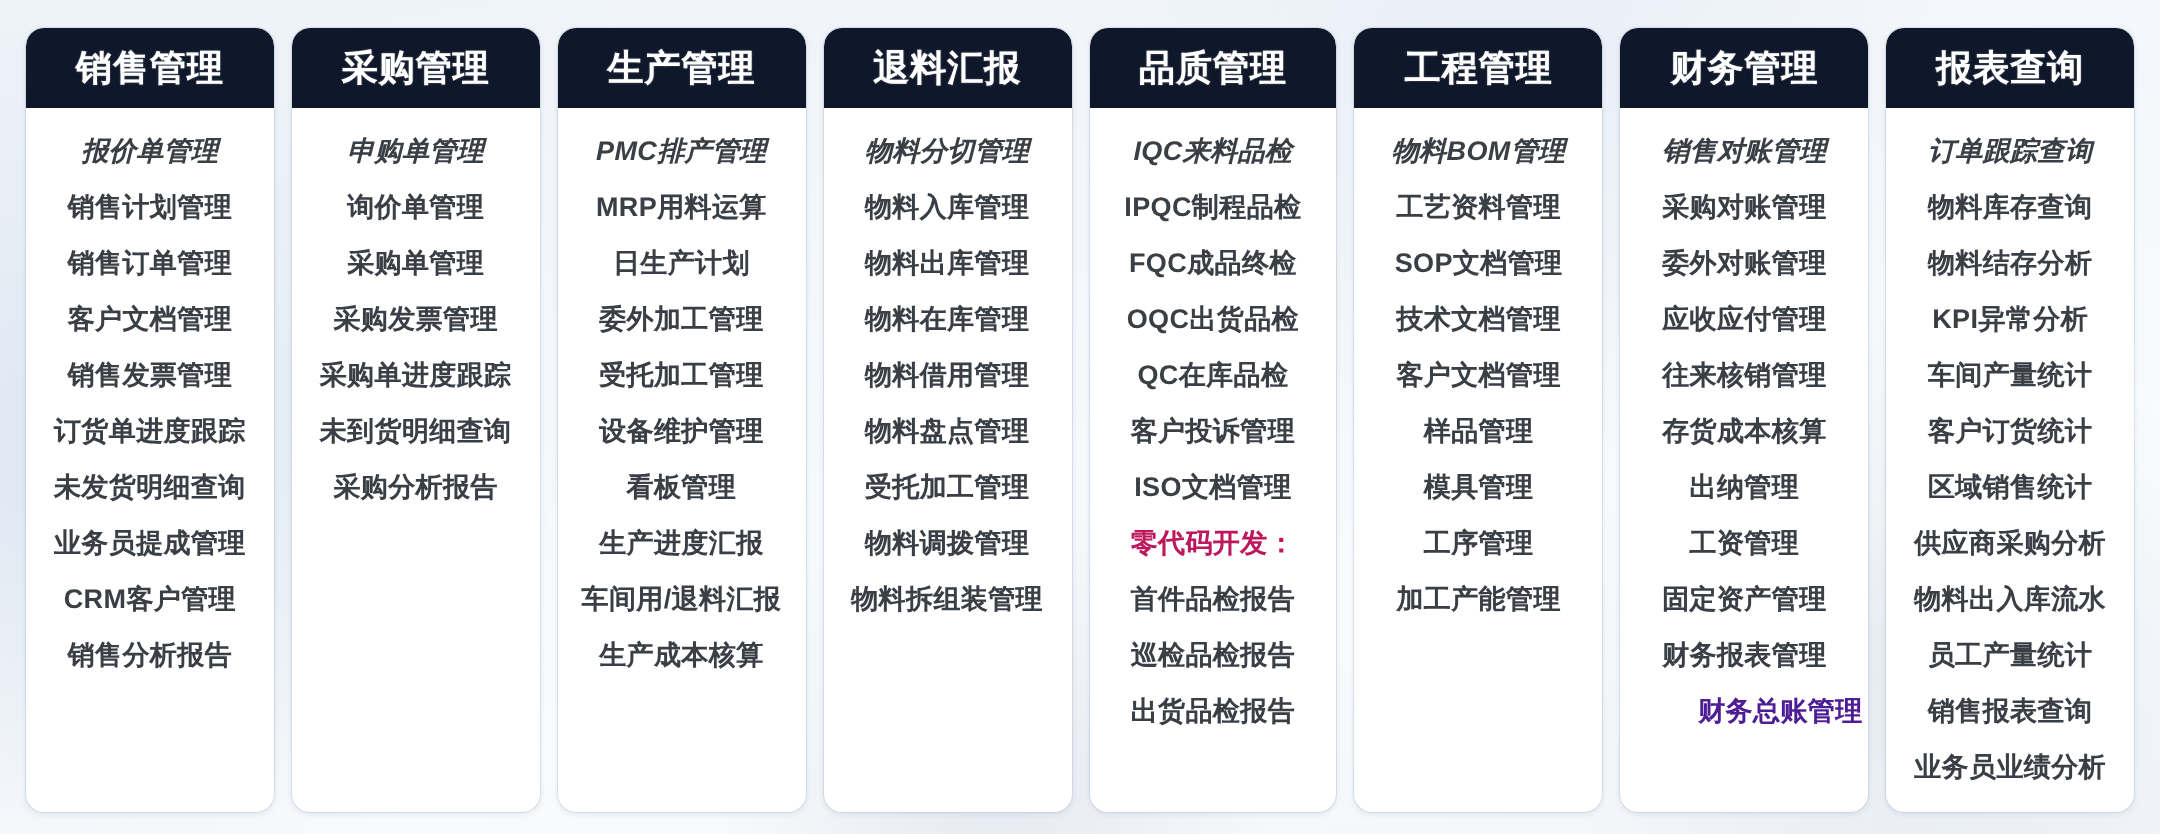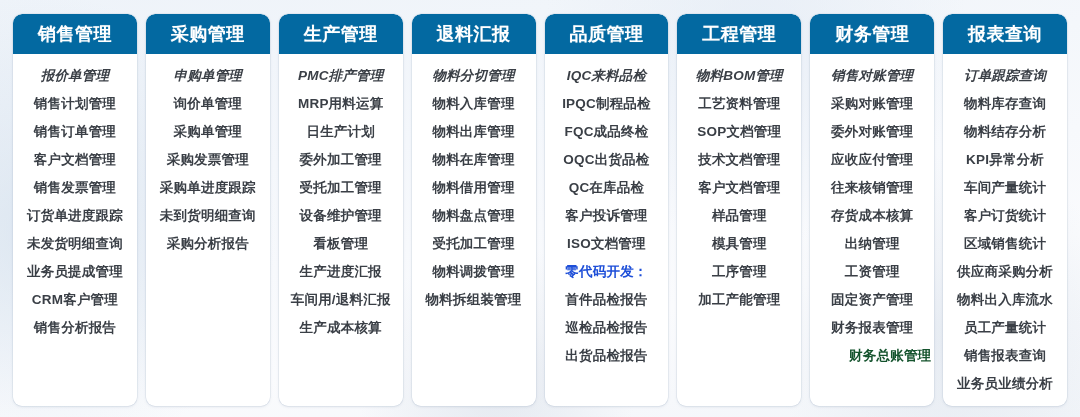--- a/index.html
+++ b/index.html
@@ -45,21 +45,21 @@
     background: #ffffff;
     border-radius: 9px;
     box-shadow: 0 1px 3px rgba(120,140,165,0.18), 0 0 0 0.5px rgba(190,205,220,0.45);
     display: flex;
     flex-direction: column;
     overflow: hidden;
   }
 
   .card-header {
     height: 40px;
-    background: #0369a1;
+    background: #0f172a;
     border-radius: 9px 9px 0 0;
     display: flex;
     align-items: center;
     justify-content: center;
     flex: 0 0 auto;
   }
 
   .card-header-title {
     color: #ffffff;
     font-size: 18px;
@@ -88,26 +88,26 @@
     justify-content: center;
     margin-top: 8px;
     white-space: nowrap;
     letter-spacing: 0.2px;
     cursor: pointer;
   }
 
   .menu-item:first-child { margin-top: 4px; font-style: italic; }
 
   .menu-item.muted {
-    color: #1d4ed8;
+    color: #be185d;
     font-weight: 600;
   }
 
   .menu-item.alert {
-    color: #14532d;
+    color: #4c1d95;
     margin-left: 36px;
   }
 </style>
 </head>
 <body>
 
 <div class="bg-wash"></div>
 
 <div class="board" id="board">
     <div class="card">

